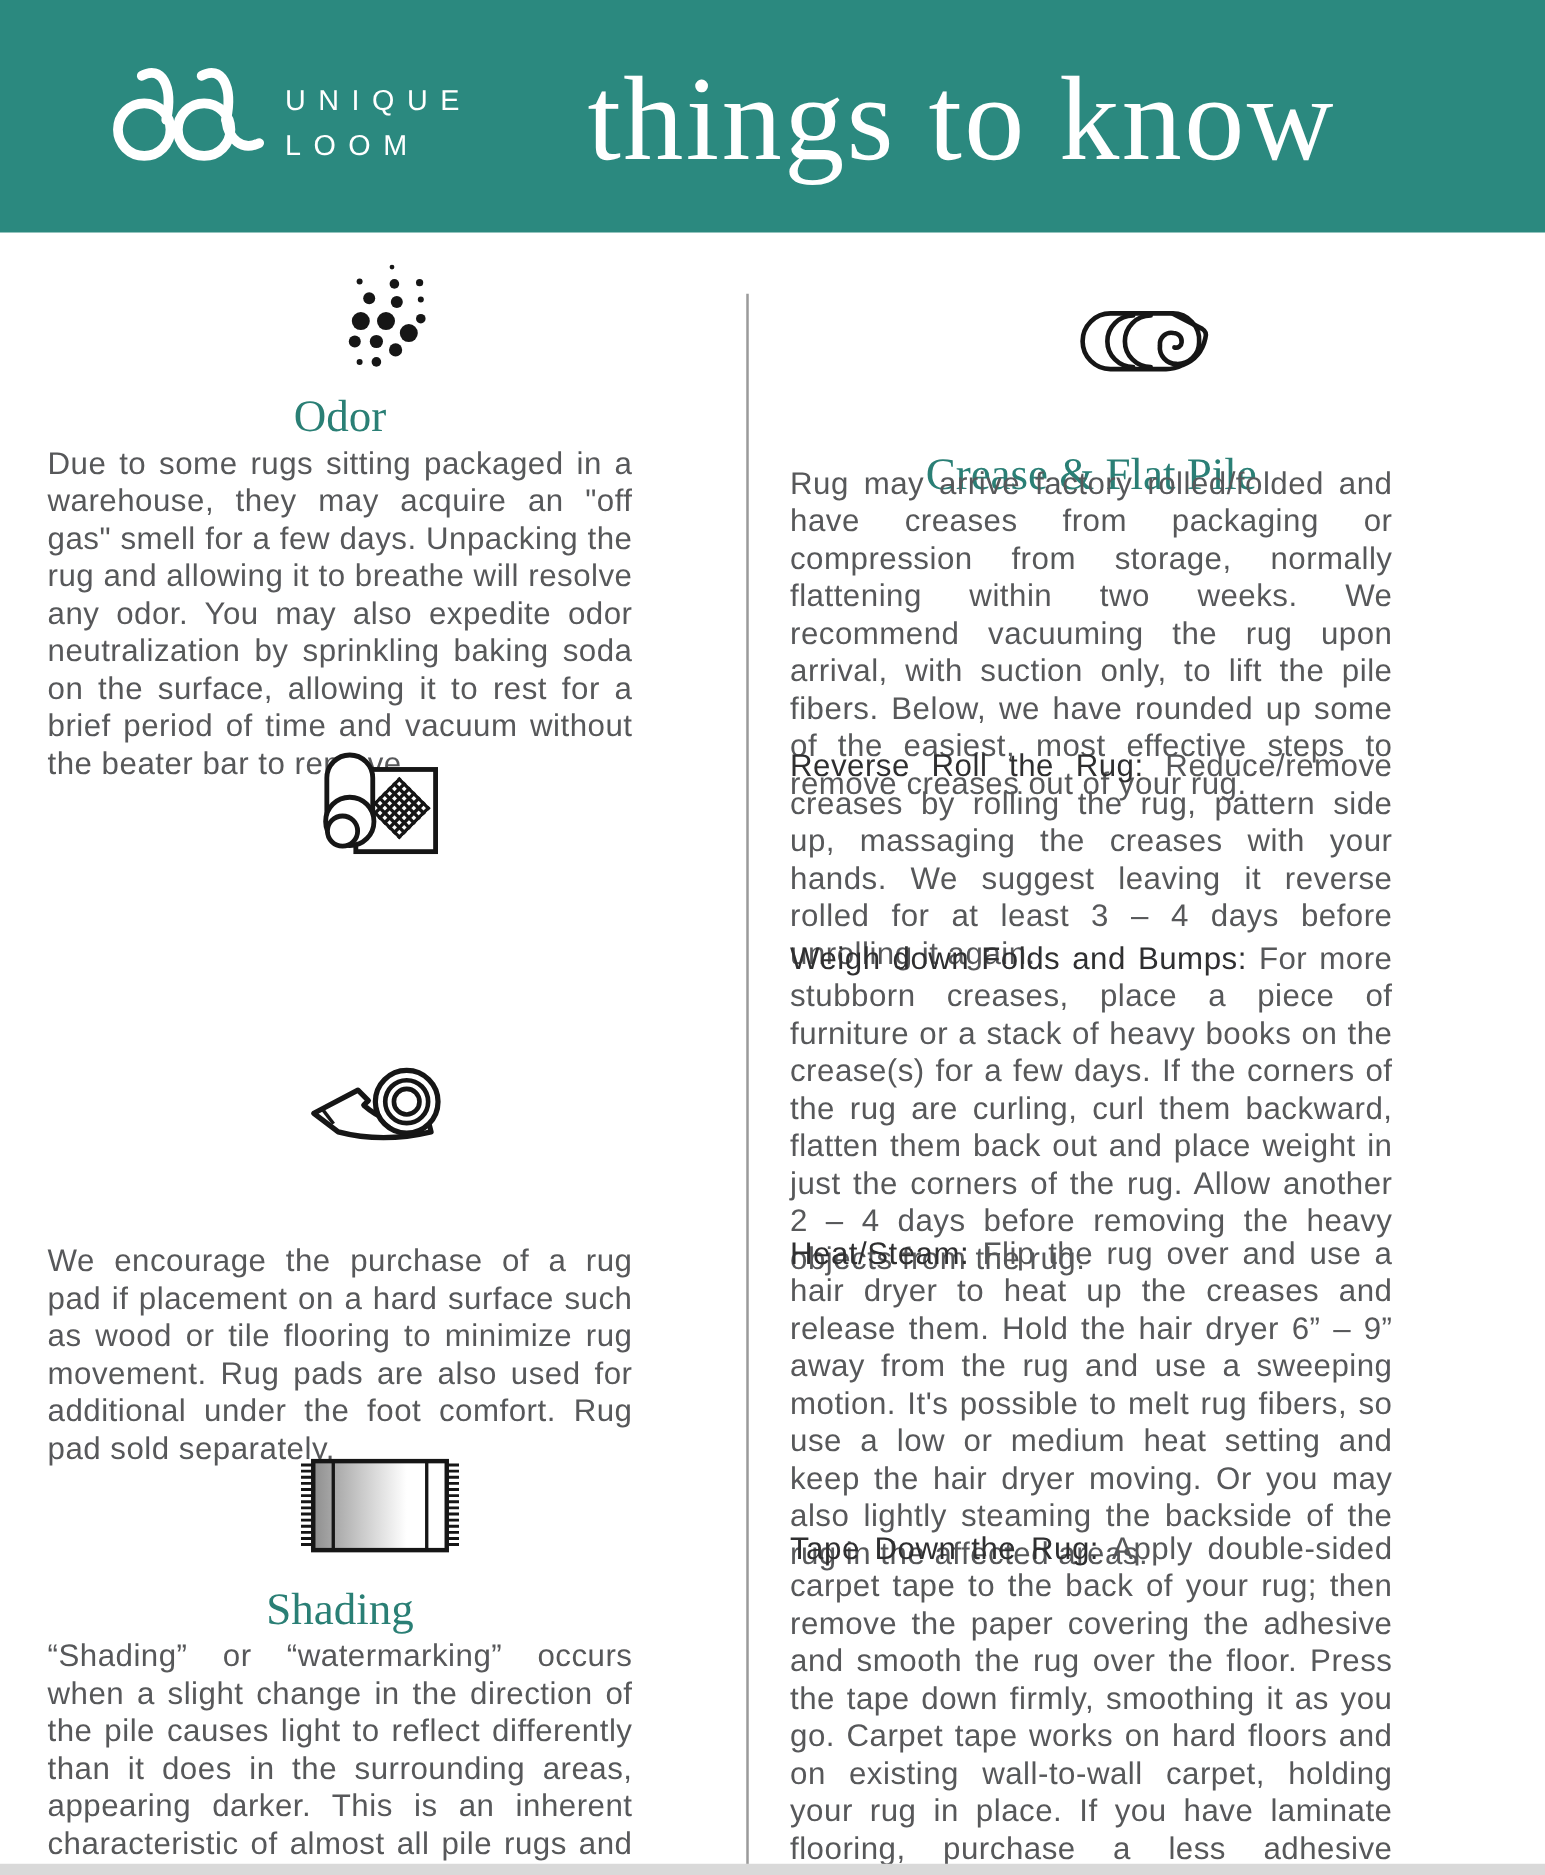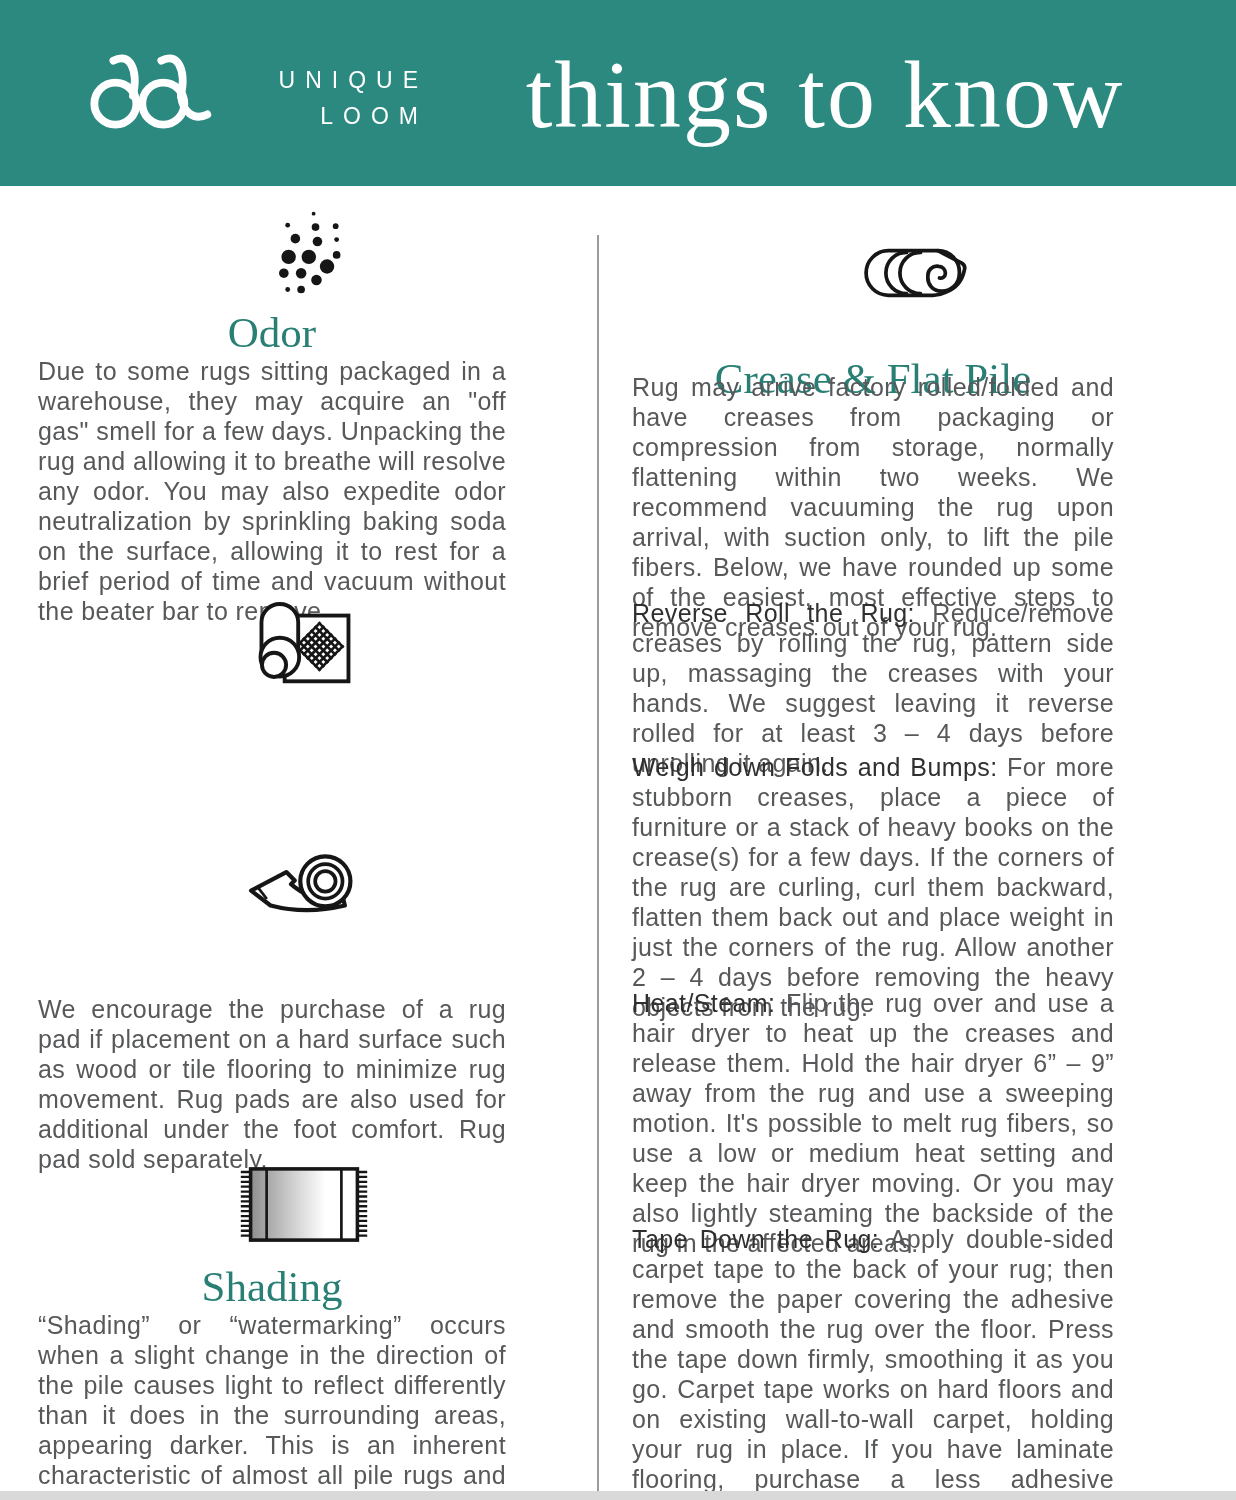--- a/index.html
+++ b/index.html
@@ -3,35 +3,35 @@
 <meta charset="utf-8">
 <style>
   html,body{margin:0;padding:0;background:#ffffff;}
   #page{position:relative;width:1236px;height:1500px;background:#fff;overflow:hidden;
         font-family:"Liberation Sans",sans-serif;}
   
   .header{position:absolute;left:0;top:0;width:1236px;height:186px;
           background:var(--brand-teal,#2b897f);}
   .logo{position:absolute;left:88px;top:40px;width:132px;height:100px;}
   .logo svg{display:block;width:100%;height:100%;}
-  .brand{position:absolute;left:228px;top:62px;width:200px;text-align:right;
+  .brand{position:absolute;left:228px;top:62px;width:200px;text-align:left;
          color:#ffffff;font-size:23px;letter-spacing:10px;line-height:36px;font-weight:400;}
-  .page-title{position:absolute;left:470px;top:40px;width:710px;text-align:center;
+  .page-title{position:absolute;left:470px;top:40px;width:710px;
          color:#ffffff;font-family:"Liberation Serif",serif;font-size:96px;
          letter-spacing:2px;line-height:110px;font-weight:400;}
   
   .divider{position:absolute;left:597px;top:235px;width:2px;height:1262px;
            background:var(--divider-gray,#9b9b9b);}
   .abs{position:absolute;}
   .lcol{left:38px;width:468px;}
   .rcol{left:632px;width:482px;margin-top:28px;}
   .icon-wrap{display:flex;justify-content:center;transform:translateX(32px);}
   .icon-wrap svg{display:block;color:var(--icon-ink,#161616);}
   h2{margin:0;font-family:"Liberation Serif",serif;font-weight:400;
-     font-size:43px;line-height:42px;text-align:center;
+     font-size:36px;line-height:42px;text-align:center;
      color:var(--heading-teal,#2a7f75);}
   p.body{margin:0;font-size:25px;line-height:30px;letter-spacing:0.4px;
          color:var(--body-gray,#57585a);text-align:justify;}
   p.body b{color:var(--label-dark,#2f2f30);font-weight:normal;}
   .bottom-strip{position:absolute;left:0;top:1491px;width:1236px;height:9px;background:#d9d9d9;}
 </style>
 </head>
 <body>
 
 <div id="page">

